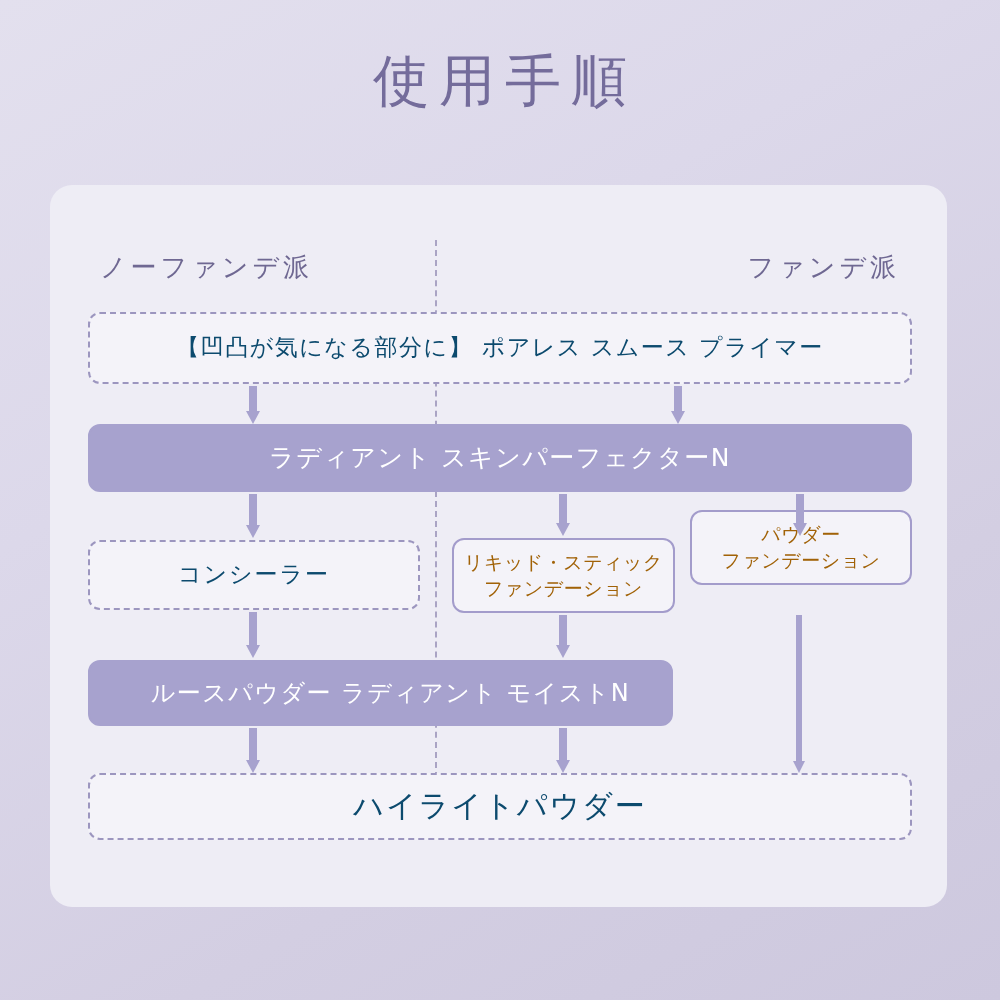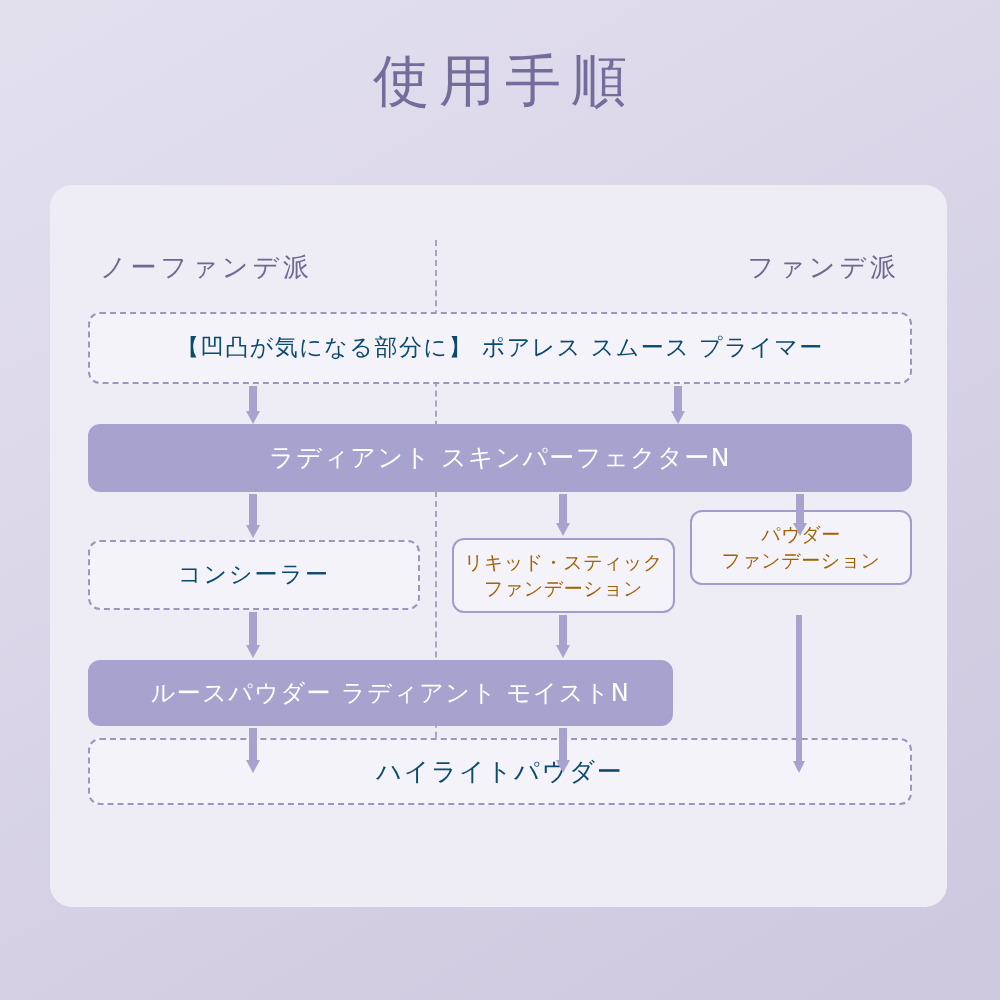--- a/index.html
+++ b/index.html
@@ -93,21 +93,21 @@
     color: #ffffff;
   }
 
   
   #box-primer      { left: 88px;  top: 312px; width: 824px; height: 72px;  font-size: 23px; letter-spacing: 1.5px; }
   #box-perfector   { left: 88px;  top: 424px; width: 824px; height: 68px;  font-size: 25px; letter-spacing: 1.5px; }
   #box-concealer   { left: 88px;  top: 540px; width: 332px; height: 70px;  font-size: 23px; letter-spacing: 2px; }
   #box-liquid      { left: 452px; top: 538px; width: 223px; height: 75px;  font-size: 19px; letter-spacing: 0.5px; }
   #box-powderfd    { left: 690px; top: 510px; width: 222px; height: 75px;  font-size: 19px; letter-spacing: 0.5px; }
   #box-loosepowder { left: 88px;  top: 660px; width: 585px; height: 66px;  font-size: 24px; letter-spacing: 1.5px; padding-left: 20px; }
-  #box-highlight   { left: 88px;  top: 738px; width: 824px; height: 67px;  font-size: 25px; letter-spacing: 2px; }
+  #box-highlight   { left: 88px;  top: 773px; width: 824px; height: 67px;  font-size: 30px; letter-spacing: 2px; }
 
   .two-line span { display: block; }
 
   
   .arrow {
     position: absolute;
     width: 14px;
   }
   .arrow .shaft {
     position: absolute;

